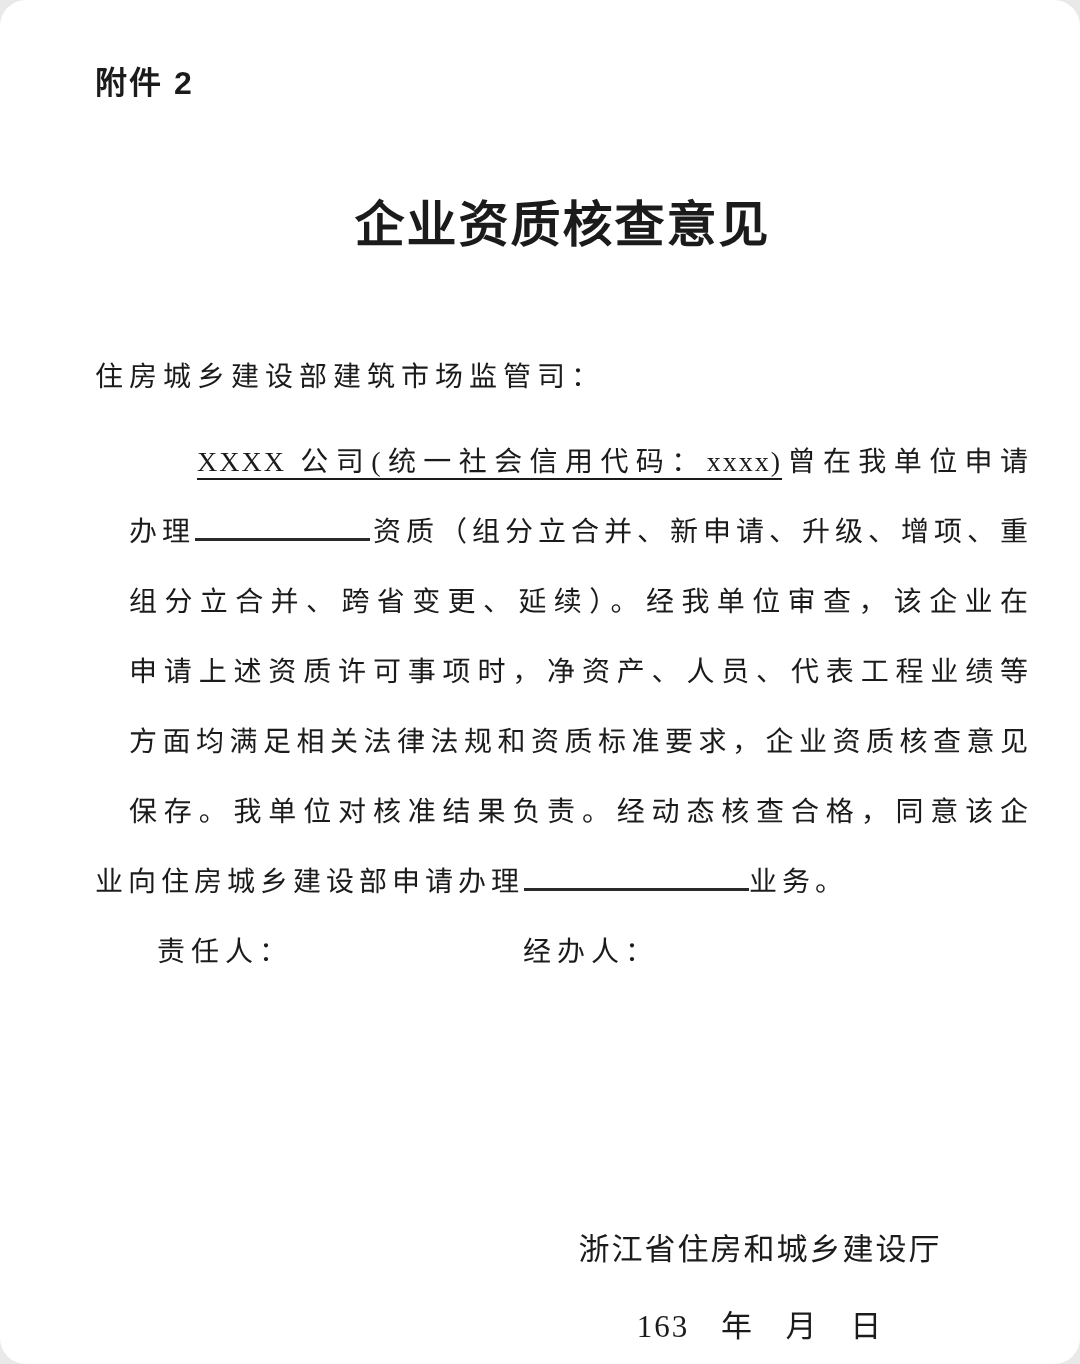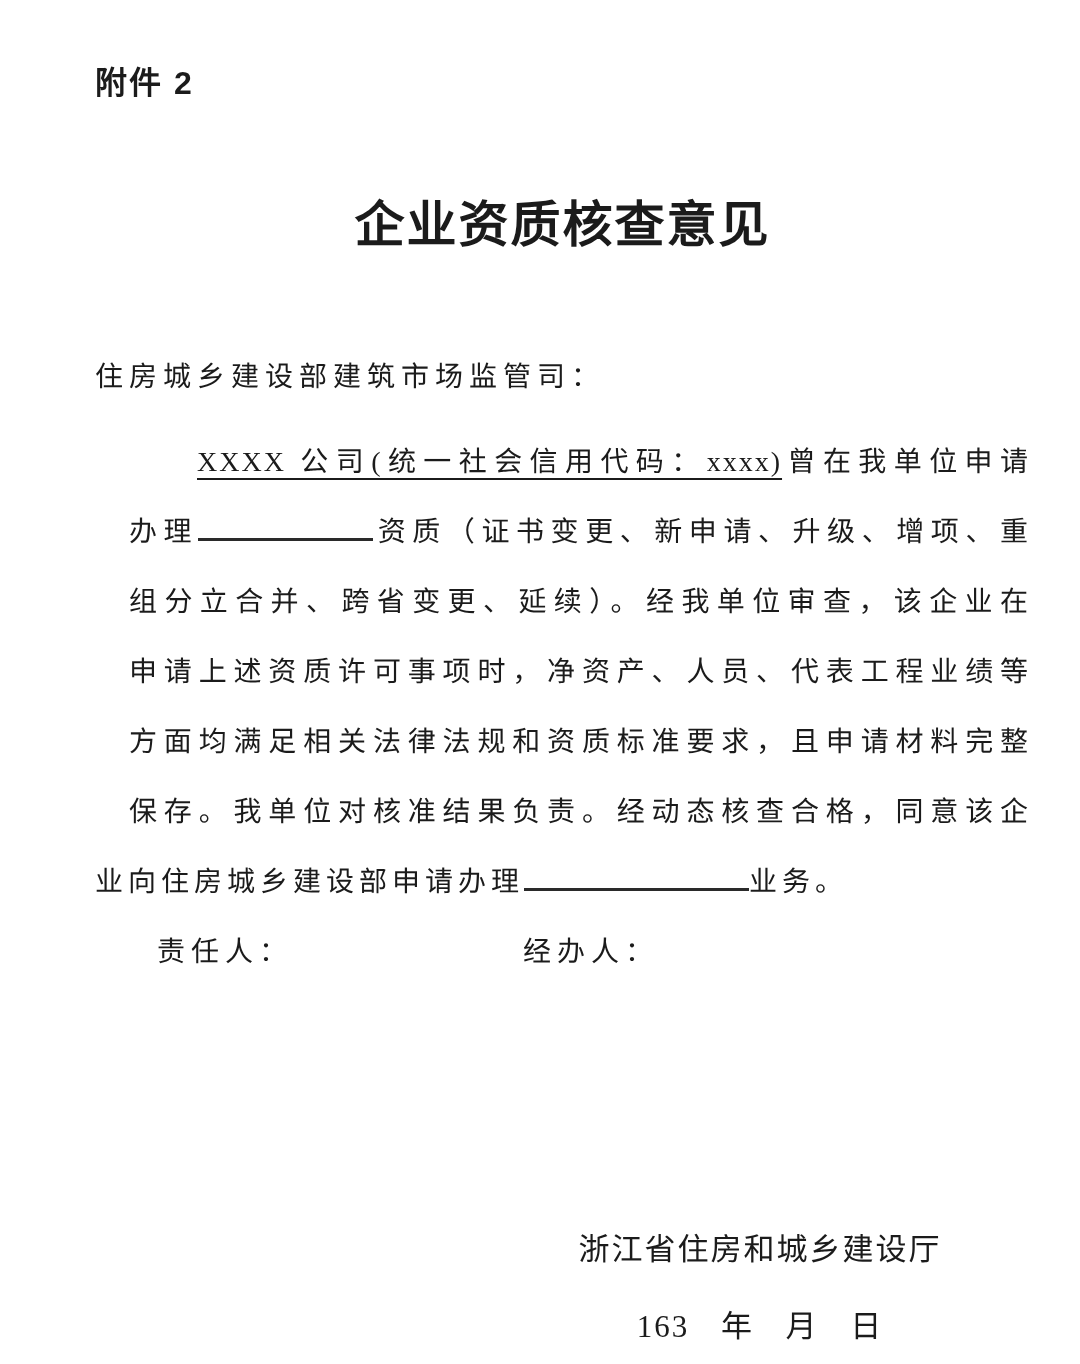--- a/index.html
+++ b/index.html
@@ -1,18 +1,18 @@
 <!DOCTYPE html>
 <html lang="zh-CN"><head>
 <meta charset="utf-8">
 <style>
   html,body{margin:0;padding:0;background:#e9e9e9;}
   .page{
     width:1080px;height:1364px;background:#ffffff;position:relative;overflow:hidden;
-    font-family:"Liberation Serif","DejaVu Serif",serif;color:#1b1b1b;margin:0 auto;
+    font-family:"Liberation Serif","DejaVu Serif",serif;color:#1b1b1b;margin:0 auto;border-radius:26px;
   }
   .content{position:absolute;left:95px;top:0;width:935px;}
   .attachment{
     margin-top:60px;font-size:32px;line-height:46px;font-weight:700;letter-spacing:2px;
     font-family:"Liberation Sans","DejaVu Sans",sans-serif;
   }
   .title{
     margin-top:88px;font-size:50px;line-height:62px;font-weight:700;
     text-align:center;letter-spacing:2px;
   }
@@ -46,27 +46,27 @@
     <div class="attachment">附件 2</div>
 
     <h1 class="title" style="margin-bottom:7px;">企业资质核查意见</h1>
 
     <div class="docbody">
 
       <div class="row salutation">住房城乡建设部建筑市场监管司：</div>
 
       <div class="row just indent"><span class="u">XXXX 公司(统一社会信用代码：xxxx)</span><span>曾在我单位申请</span></div>
 
-      <div class="row just"><span>办理</span><span class="blank blank-qual"></span><span>资质（证书变更、新申请、升级、增项、重</span></div>
+      <div class="row just"><span>办理</span><span class="blank blank-qual"></span><span>资质（组分立合并、新申请、升级、增项、重</span></div>
 
       <div class="row just">组分立合并、跨省变更、延续）。经我单位审查，该企业在</div>
 
       <div class="row just">申请上述资质许可事项时，净资产、人员、代表工程业绩等</div>
 
-      <div class="row just">方面均满足相关法律法规和资质标准要求，且申请材料完整</div>
+      <div class="row just">方面均满足相关法律法规和资质标准要求，企业资质核查意见</div>
 
       <div class="row just">保存。我单位对核准结果负责。经动态核查合格，同意该企</div>
 
       <div class="row lastline"><span>业向住房城乡建设部申请办理</span><span class="blank blank-biz"></span><span>业务。</span></div>
 
       <div class="fields-row">
         <span>责任人：</span>
         <span class="handler">经办人：</span>
       </div>
 

